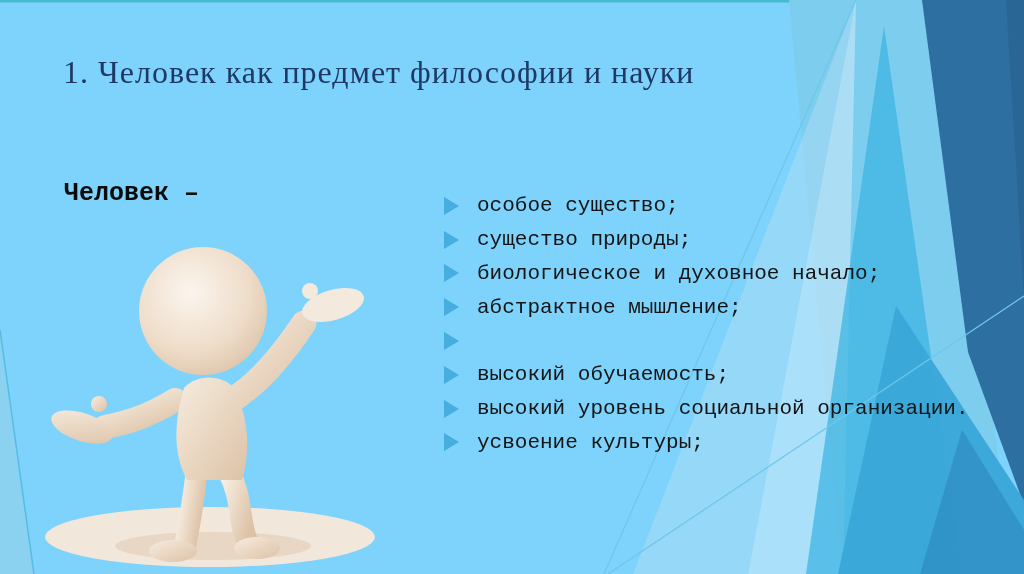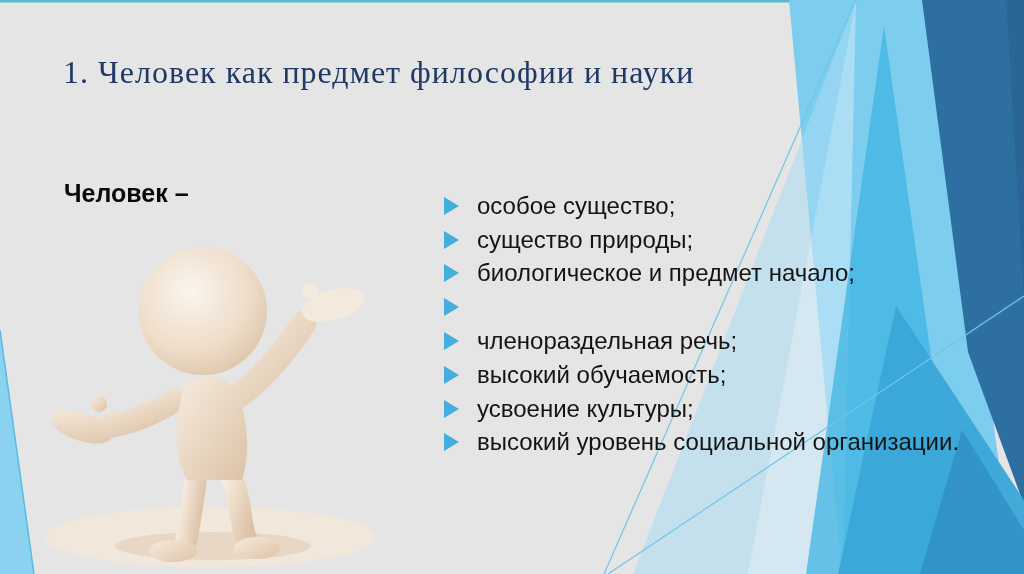--- a/index.html
+++ b/index.html
@@ -2,21 +2,21 @@
 <html><head>
 <meta charset="utf-8">
 <style>
   * { margin:0; padding:0; box-sizing:border-box; }
   html,body { width:1024px; height:574px; }
   body { font-family:"Liberation Serif", serif; background:#ffffff; overflow:hidden; }
 
   .slide{
     position:relative;
     width:1024px; height:574px;
-    background:#e5e5e5;
+    background:#7dd3fc;
     overflow:hidden;
   }
 
   .bg-svg, .figure-svg{
     position:absolute; left:0; top:0;
     width:1024px; height:574px;
     display:block;
   }
 
   .title{
@@ -28,21 +28,21 @@
     line-height:1.42;
     letter-spacing:1px;
     color:#1f3864;
     font-weight:normal;
     z-index:3;
   }
 
   .lead{
     position:absolute;
     left:64px; top:179px;
-    font-family:Liberation Sans, sans-serif;
+    font-family:Liberation Mono, monospace;
     font-size:25px;
     font-weight:bold;
     color:#0a0a0a;
     z-index:3;
   }
 
   .bullets{
     position:absolute;
     left:444px; top:189px;
     list-style:none;
@@ -55,22 +55,22 @@
   }
   .tri{
     width:0; height:0;
     border-left:15px solid #45aede;
     border-top:9px solid transparent;
     border-bottom:9px solid transparent;
     margin-right:18px;
     flex:none;
   }
   .btext{
-    font-family:Liberation Sans, sans-serif;
-    font-size:24px;
+    font-family:Liberation Mono, monospace;
+    font-size:21px;
     color:#141414;
     white-space:nowrap;
   }
 </style>
 </head>
 <body>
 
 <div class="slide">
 
   <svg class="bg-svg" viewBox="0 0 1024 574" aria-hidden="true">
@@ -142,36 +142,36 @@
     <li>
       <span class="tri"></span>
       <span class="btext">особое существо;</span>
     </li>
     <li>
       <span class="tri"></span>
       <span class="btext">существо природы;</span>
     </li>
     <li>
       <span class="tri"></span>
-      <span class="btext">биологическое и предмет начало;</span>
+      <span class="btext">биологическое и духовное начало;</span>
     </li>
     <li>
       <span class="tri"></span>
+      <span class="btext">абстрактное мышление;</span>
     </li>
     <li>
       <span class="tri"></span>
-      <span class="btext">членораздельная речь;</span>
     </li>
     <li>
       <span class="tri"></span>
       <span class="btext">высокий обучаемость;</span>
     </li>
     <li>
       <span class="tri"></span>
-      <span class="btext">усвоение культуры;</span>
+      <span class="btext">высокий уровень социальной организации.</span>
     </li>
     <li>
       <span class="tri"></span>
-      <span class="btext">высокий уровень социальной организации.</span>
+      <span class="btext">усвоение культуры;</span>
     </li>
   </ul>
 
 </div>
 
 </body></html>

